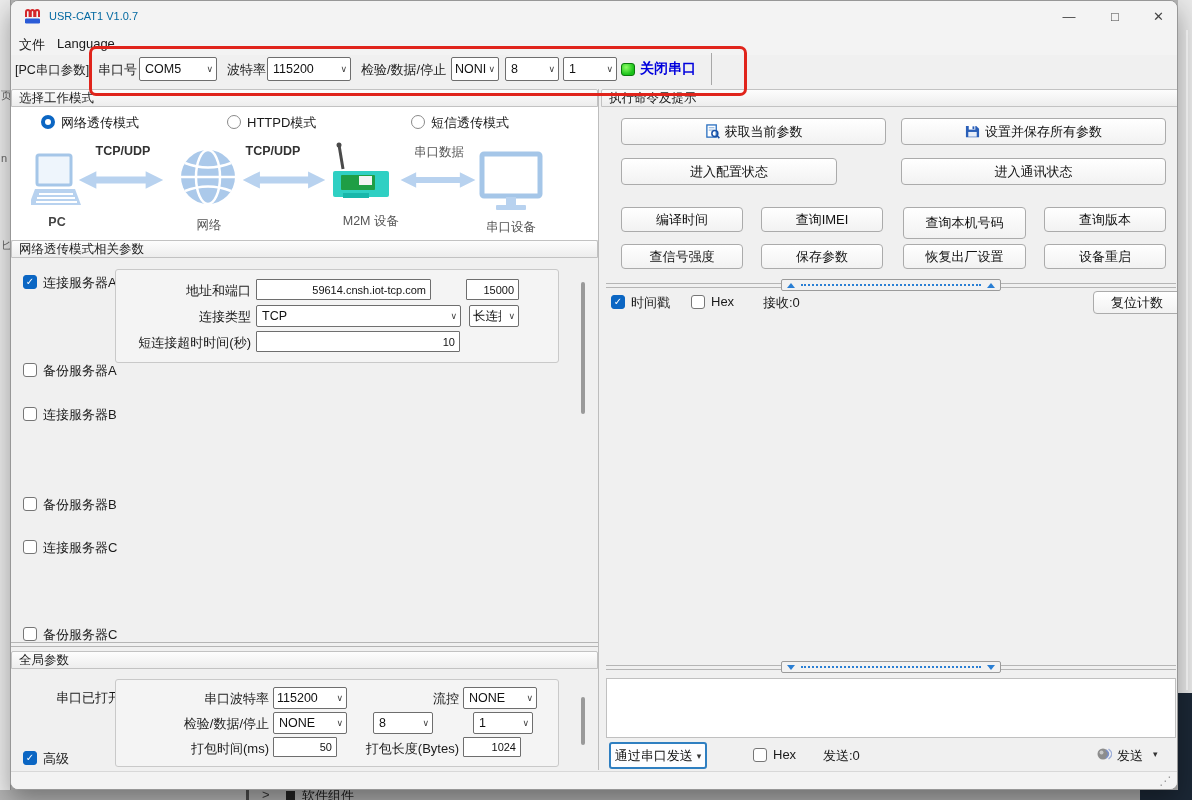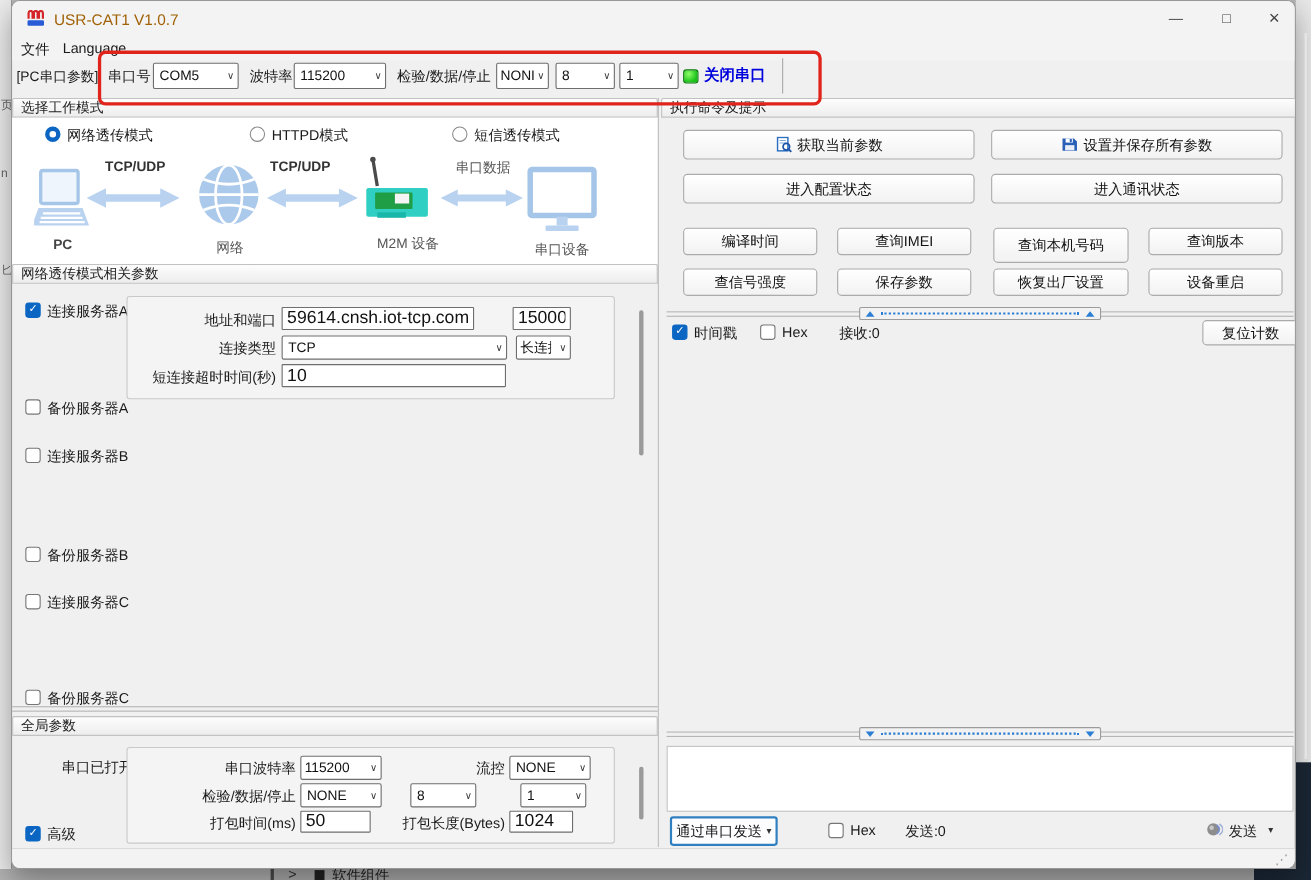--- a/index.html
+++ b/index.html
@@ -13,34 +13,34 @@
   .bg-right .dark{position:absolute;left:0;top:693px;width:14px;height:107px;background:#1b2735;}
   .bg-bottom{left:0;top:790px;width:1192px;height:10px;background:#b2b2b2;overflow:hidden;}
   .bg-bottom .pane{position:absolute;left:249px;top:0;width:900px;height:10px;background:#a9a9a9;}
   .bg-bottom .dline{position:absolute;left:246px;top:0;width:3px;height:10px;background:#4a4a4a;}
   .bg-bottom .navy{position:absolute;left:1140px;top:0;width:52px;height:10px;background:#1b2735;}
   .bg-bottom .frag{position:absolute;top:-3px;font-size:13px;color:#1d1d1d;white-space:nowrap;}
   
   .win{left:10px;top:0;width:1168px;height:790px;background:#f0f0f0;border:1px solid #979797;
     border-radius:8px;box-shadow:0 10px 26px rgba(0,0,0,.35);overflow:hidden;box-sizing:border-box;}
   .titlebar{left:0;top:0;width:100%;height:32px;background:#f3f3f3;}
-  .title-text{left:38px;top:9px;font-size:14px;color:#a16207;}
+  .title-text{left:38px;top:9px;font-size:11px;color:#0369a1;}
   .wbtn{top:0;width:46px;height:31px;display:flex;align-items:center;justify-content:center;
     font-size:13px;color:#444;}
   .menubar{left:0;top:32px;width:100%;height:22px;background:#f3f3f3;}
   .menu-item{top:35px;font-size:13px;color:#1a1a1a;}
   
   .lbl{font-size:13px;color:#1a1a1a;white-space:nowrap;}
   .lbl12{font-size:12.5px;color:#1a1a1a;white-space:nowrap;}
   .combo{display:flex;align-items:center;justify-content:space-between;background:#fff;
     border:1px solid #6e6e6e;border-radius:2px;padding:0 3px 0 5px;font-size:12.5px;color:#111;
     box-sizing:border-box;overflow:hidden;white-space:nowrap;}
   .combo .chev{color:#3c3c3c;font-size:9px;margin-left:2px;flex:none;}
-  .tinput{border:1px solid #6e6e6e;background:#fff;font-size:16px;color:#111;padding:0 4px;
-    box-sizing:border-box;font-family:inherit;border-radius:1px;}
+  .tinput{border:1px solid #6e6e6e;background:#fff;font-size:11px;color:#111;padding:0 4px;
+    box-sizing:border-box;font-family:inherit;border-radius:1px;text-align:right;}
   .led{width:12px;height:11px;border-radius:3px;border:1px solid #0c7a0c;
     background:radial-gradient(circle at 35% 30%,#8dff66,#18c018 70%);}
   .close-serial{font-size:14px;font-weight:bold;color:#0000dd;}
   .vsep{width:1px;background:#a8a8a8;}
   .red-rect{left:78px;top:45px;width:652px;height:44px;border:3px solid #e0241b;border-radius:7px;
     pointer-events:none;z-index:60;}
   
   .hdr{background:linear-gradient(#fdfdfd,#ededed);border:1px solid #c2c2c2;font-size:12.5px;
     color:#1c1c1c;height:18px;line-height:17px;padding-left:7px;box-sizing:border-box;border-radius:2px 2px 0 0;}
   .panelbox{border:1px solid #c9c9c9;border-radius:3px;background:#f4f4f4;}
@@ -301,21 +301,21 @@
   </div>
   <div class="abs btn" style="left:890px;top:117px;width:265px;height:27px">
     <svg width="15" height="15" viewBox="0 0 16 16">
       <path d="M1 2 h11 l3 3 v9 h-14 z" fill="#2a5fb8"></path>
       <rect x="4" y="2" width="7" height="4" fill="#fff"></rect>
       <rect x="8" y="2.5" width="2" height="3" fill="#2a5fb8"></rect>
       <rect x="3.5" y="8.5" width="9" height="5" fill="#e8eef8"></rect>
     </svg>
     <span>设置并保存所有参数</span>
   </div>
-  <div class="abs btn" style="left:610px;top:157px;width:265px;height:27px">
+  <div class="abs btn" style="left:610px;top:157px;width:216px;height:27px">
       <span>进入配置状态</span>
     </div>
   <div class="abs btn" style="left:890px;top:157px;width:265px;height:27px">
       <span>进入通讯状态</span>
     </div>
 
   <div class="abs btn btn-sm" style="left:610px;top:206px;width:122px;height:25px">
       <span>编译时间</span>
     </div>
   <div class="abs btn btn-sm" style="left:750px;top:206px;width:122px;height:25px">

